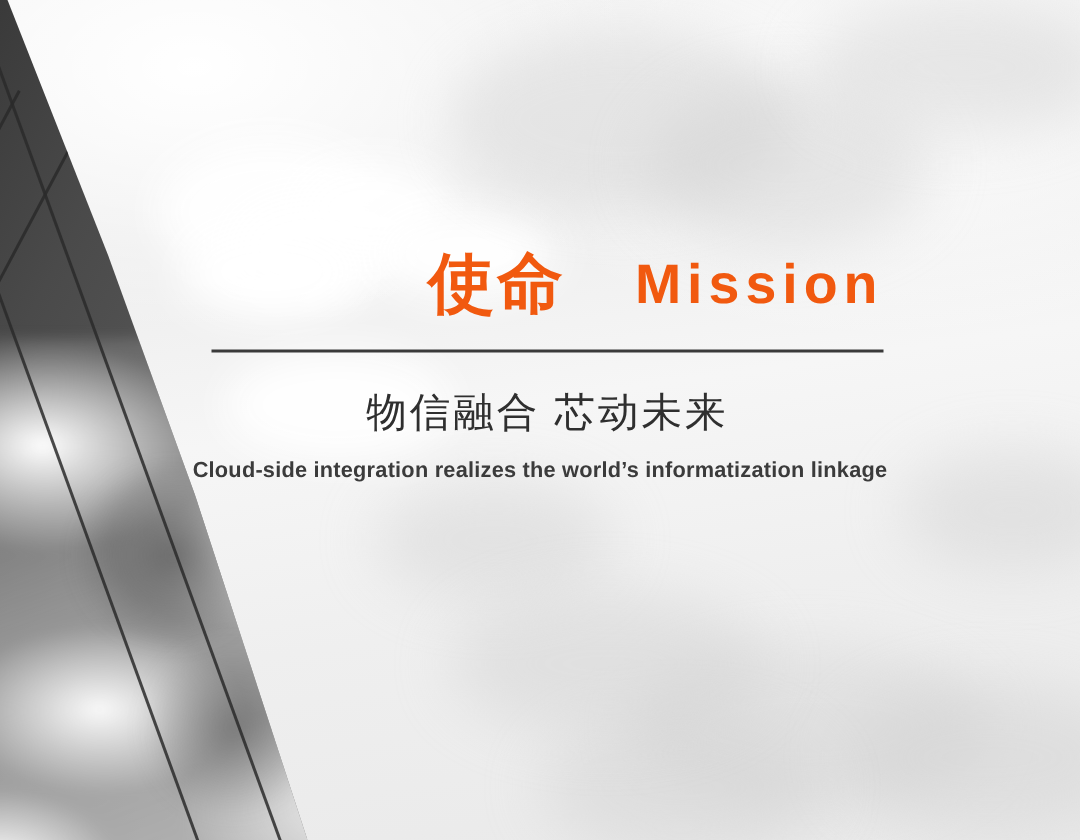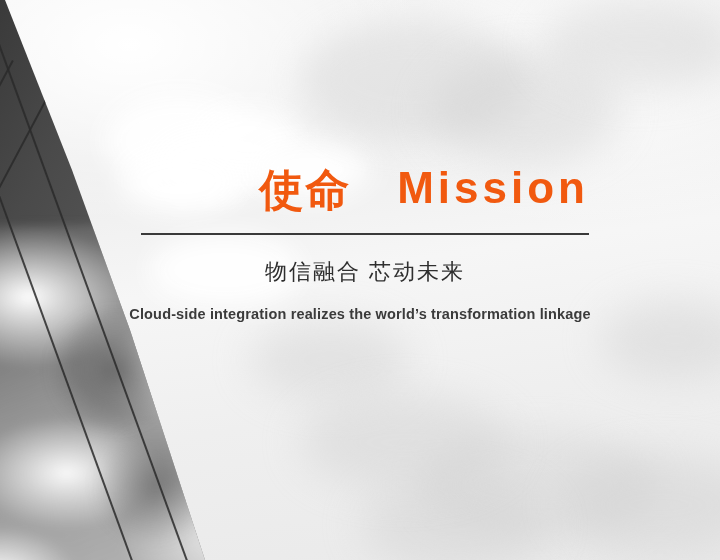--- a/index.html
+++ b/index.html
@@ -155,21 +155,21 @@
     justify-content: flex-end;
   }
   #heading-cn {
     font-size: 44px;
     font-weight: 700;
     color: #f1590f;
     letter-spacing: 2px;
     line-height: 1;
   }
   #heading-en {
-    font-size: 44px;
+    font-size: 37px;
     font-weight: 700;
     color: #f1590f;
     letter-spacing: 4px;
     line-height: 1;
     margin-left: 46px;
     position: relative;
     top: -2px;
   }
 
   #divider {
@@ -180,21 +180,21 @@
     height: 2px;
     background: #3a3a3a;
   }
 
   #subtitle {
     position: absolute;
     left: 141px;
     top: 258px;
     width: 448px;
     text-align: center;
-    font-size: 22px;
+    font-size: 27px;
     color: #2f2f2f;
     letter-spacing: 2px;
     line-height: 1.3;
   }
 
   #body-lines {
     position: absolute;
     left: 60px;
     top: 304px;
     width: 600px;
@@ -257,17 +257,17 @@
     <div id="heading-row">
       <span id="heading-cn">使命</span>
       <span id="heading-en">Mission</span>
     </div>
 
     <div id="divider"></div>
 
     <div id="subtitle">物信融合 芯动未来</div>
 
     <div id="body-lines">
-      <div class="body-line">Cloud-side integration realizes the world’s transformation linkage</div>
+      <div class="body-line">Cloud-side integration realizes the world’s informatization linkage</div>
     </div>
 
   </div>
 </div>
 
 </body></html>

